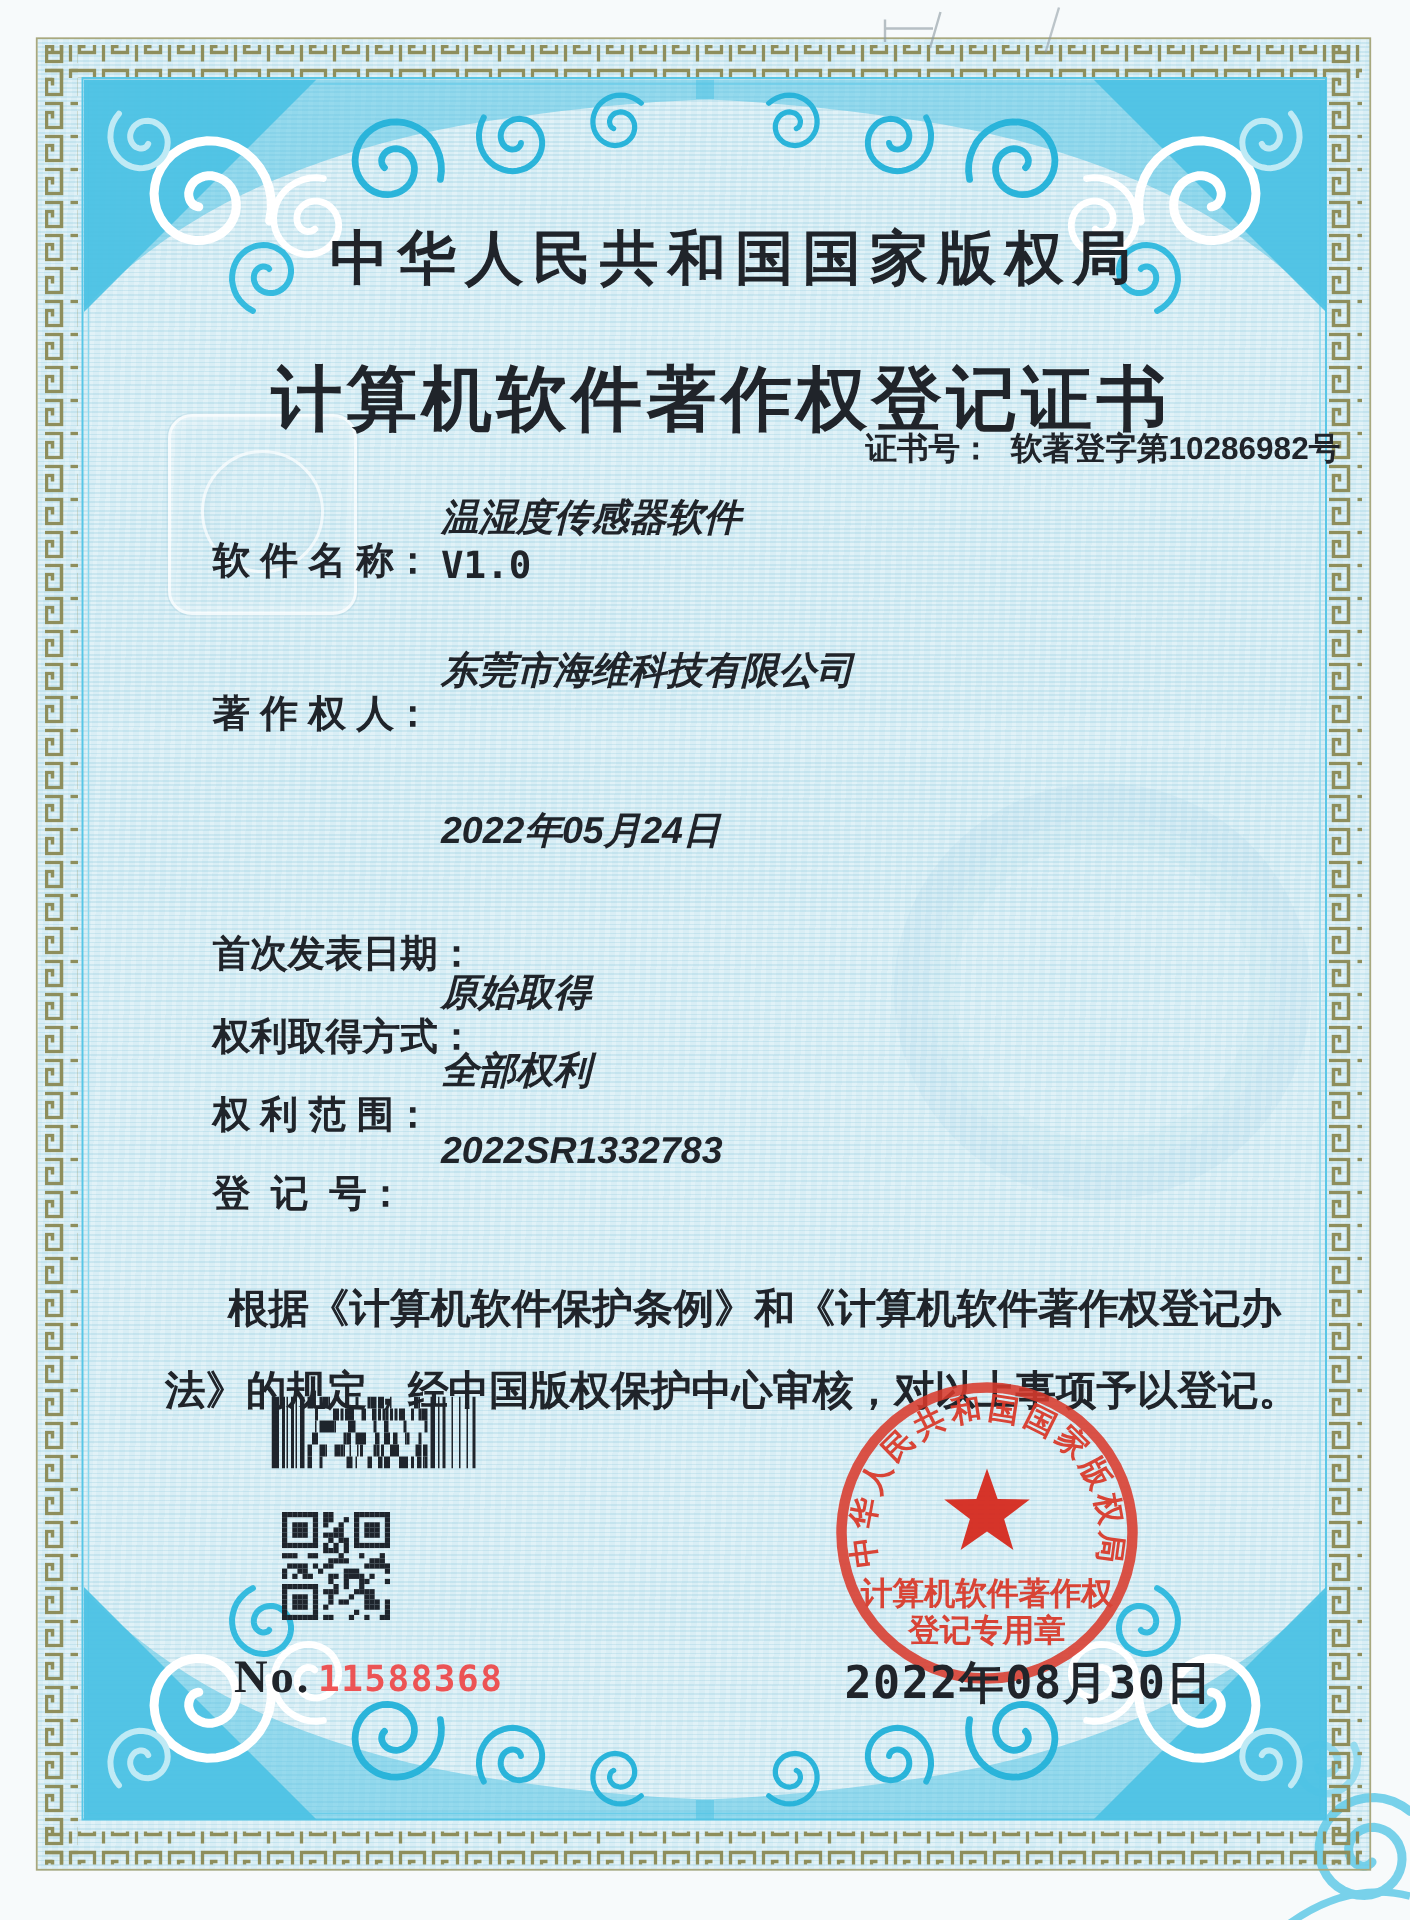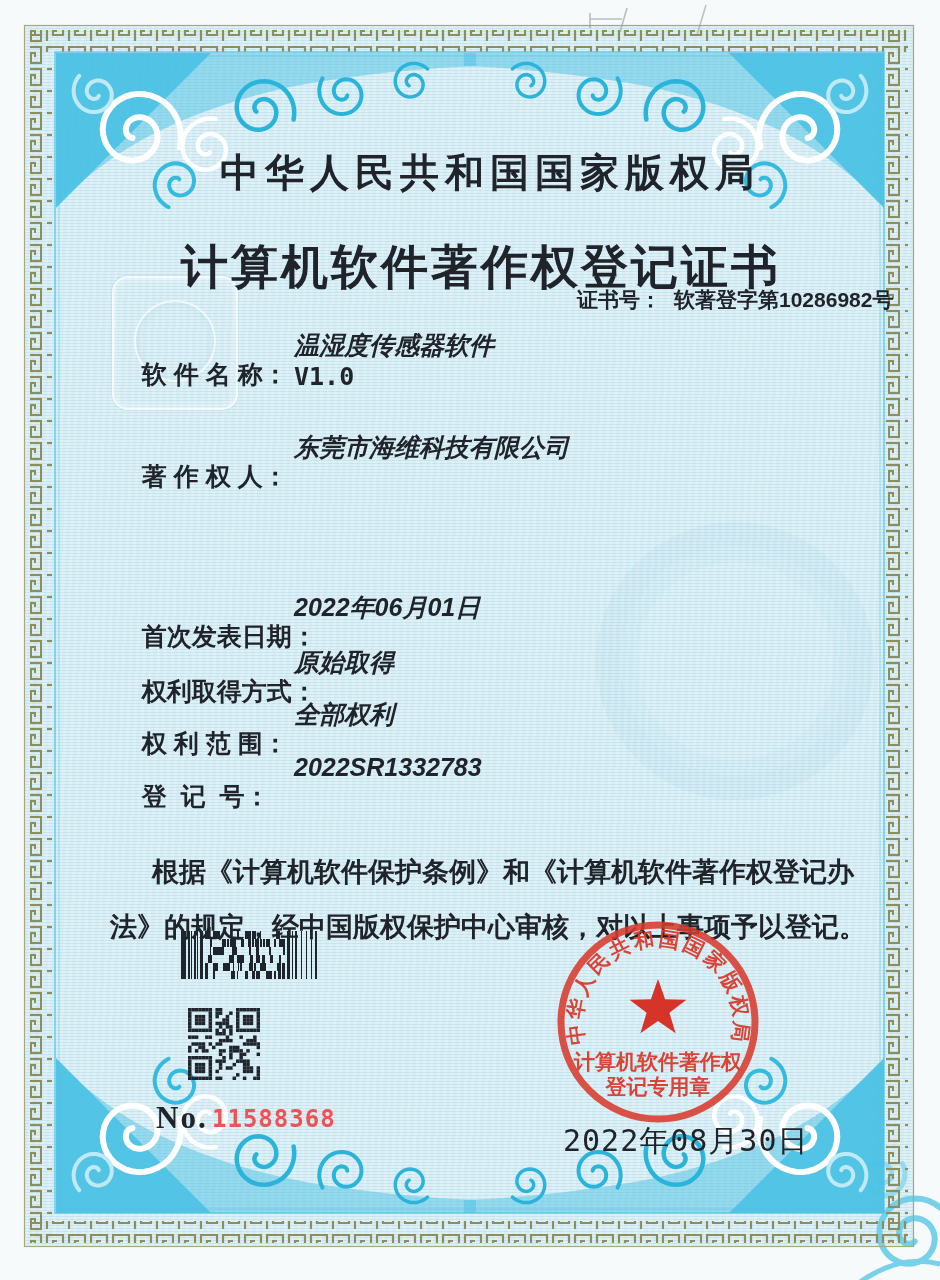--- a/index.html
+++ b/index.html
@@ -41,22 +41,22 @@
     font-size:27px;font-weight:700;line-height:55px;text-indent:42px;margin-top:44px;}
   .graphic{position:absolute;z-index:3;}
   .no-prefix{position:absolute;left:156px;top:1102px;z-index:3;font-family:"Liberation Serif",serif;
     font-size:31px;font-weight:600;letter-spacing:2px;line-height:1;text-align:right;}
   .no-digits{position:absolute;left:212px;top:1107px;z-index:3;font-family:"DejaVu Sans Mono",monospace;
     font-size:24px;color:#ef4444;letter-spacing:1px;font-weight:600;opacity:.9;line-height:1;text-align:right;}
   .seal{position:absolute;left:552px;top:915px;width:212px;height:212px;z-index:4;opacity:.94;}
   .seal-ring{stroke:#d93a2b;}
   .seal-text{fill:#d93a2b;font-weight:700;font-family:"Liberation Sans",sans-serif;}
   .seal-star{fill:#d6291d;}
-  .issue-date{position:absolute;left:563px;top:1108px;z-index:5;font-size:30px;font-weight:400;
-    letter-spacing:1px;font-family:"DejaVu Sans Mono",monospace;line-height:1;margin-top:18px;}
+  .issue-date{position:absolute;left:563px;top:1108px;z-index:5;font-size:30px;font-weight:700;
+    letter-spacing:1px;font-family:"DejaVu Sans Mono",monospace;line-height:1;}
 </style>
 </head>
 <body>
 
 <div class="page">
 
   <div class="paper"></div>
   <div class="medallion"></div>
 
   <svg class="border-svg" width="940" height="1280">
@@ -149,25 +149,25 @@
     <span class="value">温湿度传感器软件</span>
   </div>
   <div class="value2">V1.0</div>
 
   <div class="row" style="top:433px">
     <span class="label">著 作 权 人：</span>
     <span class="value">东莞市海维科技有限公司</span>
   </div>
 
   <div class="row" style="top:540px">
+    <span class="value">2022年05月24日</span>
   </div>
 
   <div class="row" style="top:593px">
     <span class="label">首次发表日期：</span>
-    <span class="value">2022年06月01日</span>
   </div>
 
   <div class="row" style="top:648px">
     <span class="label">权利取得方式：</span>
     <span class="value">原始取得</span>
   </div>
 
   <div class="row" style="top:700px">
     <span class="label">权 利 范 围：</span>
     <span class="value">全部权利</span>

